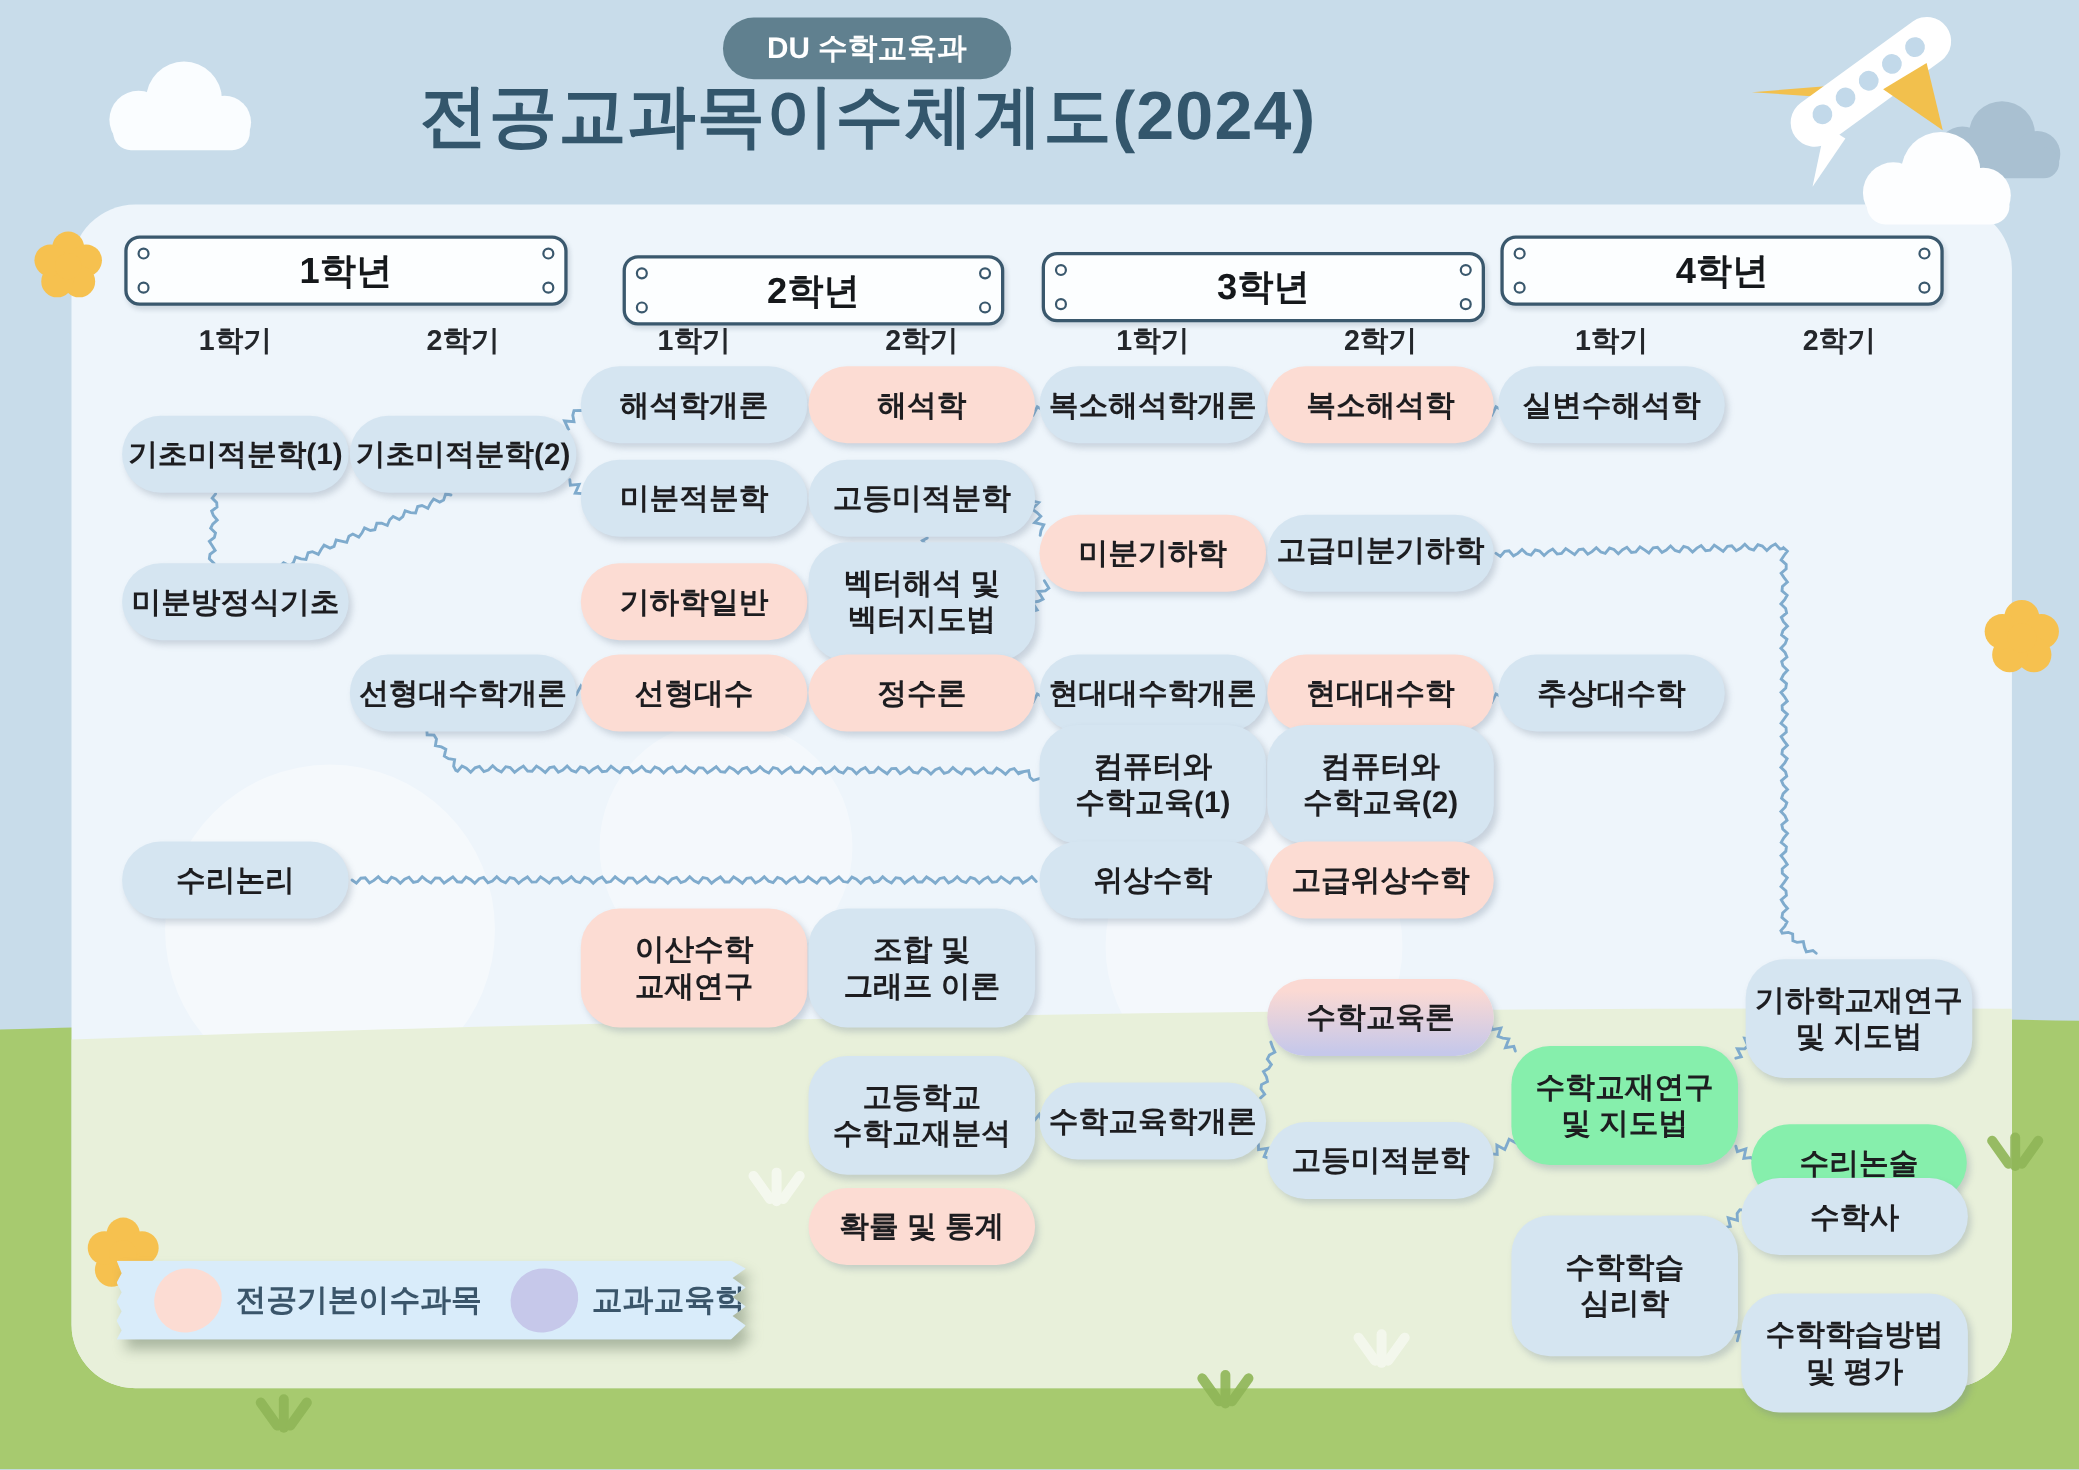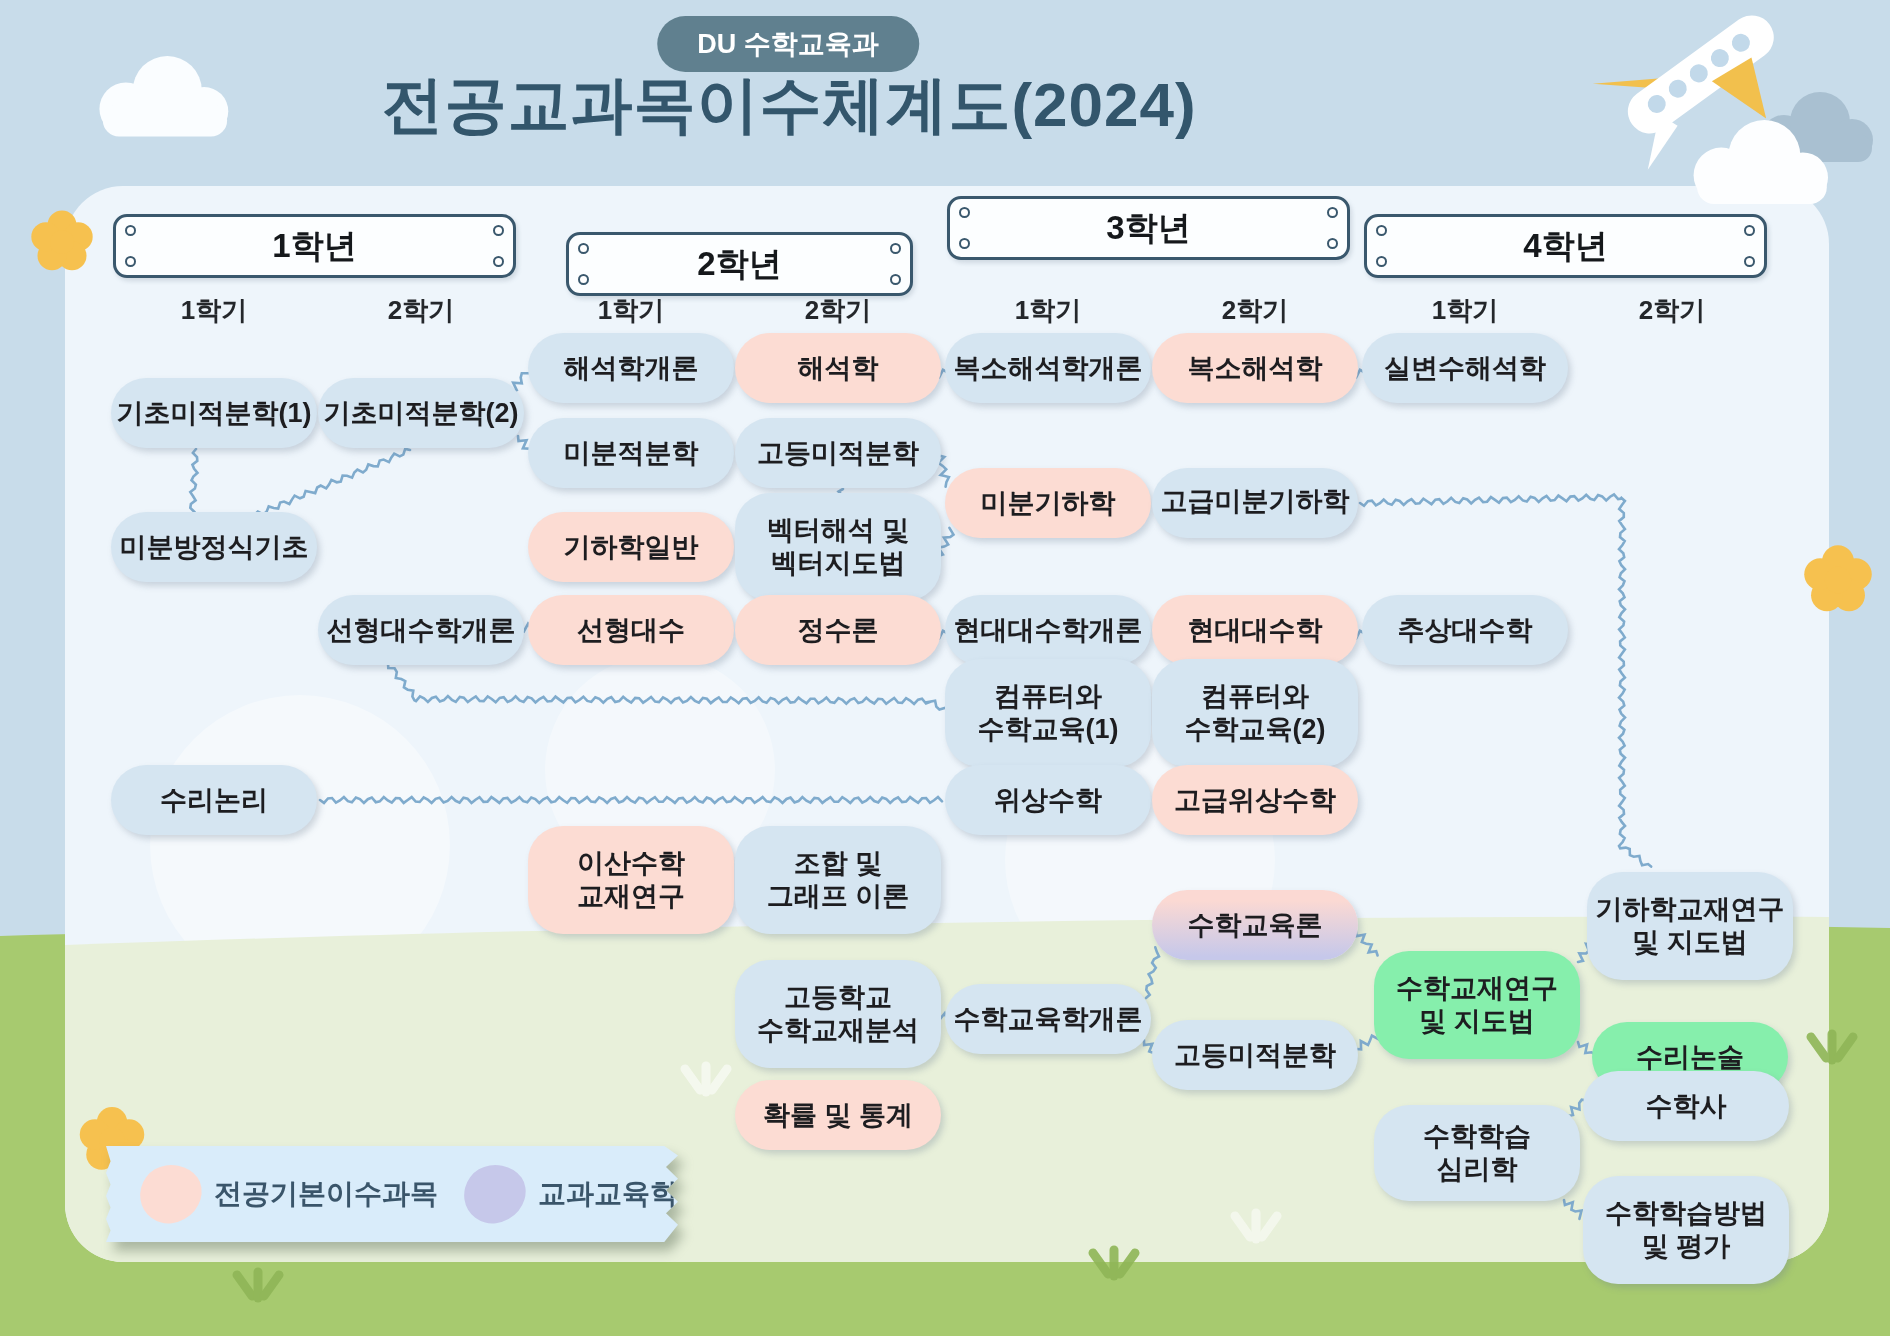--- a/index.html
+++ b/index.html
@@ -19,21 +19,21 @@
   .dot{position:absolute;width:11px;height:11px;border:2.5px solid #3a586d;border-radius:50%;background:#fff;box-sizing:border-box;}
   .dot.tl{left:9px;top:8px;}  .dot.tr{right:9px;top:8px;}
   .dot.bl{left:9px;bottom:8px;} .dot.br{right:9px;bottom:8px;}
   .sem{position:absolute;z-index:3;transform:translate(-50%,-50%);font-size:26px;font-weight:600;color:#24272b;}
   #badge{position:absolute;left:788px;top:16px;transform:translateX(-50%);z-index:4;
         background:#60808f;color:#ffffff;font-size:27px;font-weight:700;
         padding:10px 40px;border-radius:30px;white-space:nowrap;}
   #title{position:absolute;left:788px;top:62px;transform:translateX(-50%);z-index:4;margin:1px;
         color:#33566c;font-size:62px;font-weight:900;letter-spacing:1px;white-space:nowrap;}
   #legend-wrap{position:absolute;left:106px;top:1146px;z-index:4;filter:drop-shadow(6px 9px 6px rgba(96,112,92,.45));}
-  #legend{width:572px;height:96px;background:#d9ecfa;display:flex;align-items:center;gap:26px;
+  #legend{width:572px;height:72px;background:#d9ecfa;display:flex;align-items:center;gap:26px;
         padding-left:34px;box-sizing:border-box;
         clip-path:polygon(0% 0%,97.6% 0%,100% 10%,97.9% 22%,100% 34%,97.9% 46%,100% 58%,97.9% 70%,100% 82%,97.6% 100%,0% 100%,0.8% 88%,0% 76%,0.8% 64%,0% 52%,0.8% 40%,0% 28%,0.8% 16%);}
   .legend-item{display:flex;align-items:center;gap:12px;}
   .blob{width:62px;height:58px;border-radius:48% 52% 55% 45% / 52% 46% 54% 48%;transform:rotate(-8deg);}
   .legend-label{font-size:28px;font-weight:700;color:#3a556a;white-space:nowrap;}
 </style>
 </head>
 <body>
 
 <div id="stage">
@@ -183,21 +183,21 @@
       <div class="sem" style="left: 421px; top: 310px;">2학기</div>
       <div class="yearbox" style="left: 530px; top: 232px; width: 347px; margin-left: 36px;">
         <div class="dot tl"></div>
         <div class="dot tr"></div>
         <div class="dot bl"></div>
         <div class="dot br"></div>
         <div>2학년</div>
       </div>
       <div class="sem" style="left: 631px; top: 310px;">1학기</div>
       <div class="sem" style="left: 838px; top: 310px;">2학기</div>
-      <div class="yearbox" style="left: 947px; top: 196px; width: 403px;">
+      <div class="yearbox" style="left: 947px; top: 229px; width: 403px;">
         <div class="dot tl"></div>
         <div class="dot tr"></div>
         <div class="dot bl"></div>
         <div class="dot br"></div>
         <div>3학년</div>
       </div>
       <div class="sem" style="left: 1048px; top: 310px;">1학기</div>
       <div class="sem" style="left: 1255px; top: 310px;">2학기</div>
       <div class="yearbox" style="left: 1364px; top: 214px; width: 403px;">
         <div class="dot tl"></div>
@@ -244,21 +244,21 @@
       <div class="pill t-blue" style="left: 1587px; top: 872px; width: 206px; height: 108px;">기하학교재연구
 및 지도법</div>
       <div class="pill t-blue" style="left: 735px; top: 960px; width: 206px; height: 108px;">고등학교
 수학교재분석</div>
       <div class="pill t-blue" style="left: 945px; top: 984px; width: 206px; height: 70px;">수학교육학개론</div>
       <div class="pill t-purple" style="left: 1374px; top: 951px; width: 206px; height: 108px;">수학교재연구
 및 지도법</div>
       <div class="pill t-blue" style="left: 1152px; top: 1020px; width: 206px; height: 70px;">고등미적분학</div>
       <div class="pill t-purple" style="left: 1592px; top: 1022px; width: 196px; height: 70px;">수리논술</div>
       <div class="pill t-pink" style="left: 735px; top: 1080px; width: 206px; height: 70px;">확률 및 통계</div>
-      <div class="pill t-blue" style="left: 1374px; top: 1105px; width: 206px; height: 96px; text-align: center;">수학학습
+      <div class="pill t-blue" style="left: 1374px; top: 1105px; width: 206px; height: 128px; text-align: center;">수학학습
 심리학</div>
       <div class="pill t-blue" style="left: 1583px; top: 1071px; width: 206px; height: 70px;">수학사</div>
       <div class="pill t-blue" style="left: 1583px; top: 1176px; width: 206px; height: 108px;">수학학습방법
 및 평가</div>
     </div>
 
   <div id="legend-wrap">
     <div id="legend">
         <div class="legend-item">
           <span class="blob" style="background: rgb(252, 220, 211);"></span>

